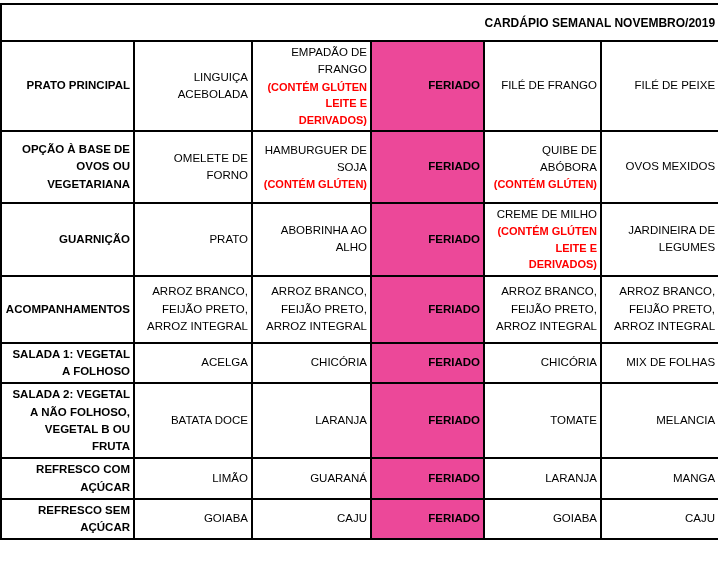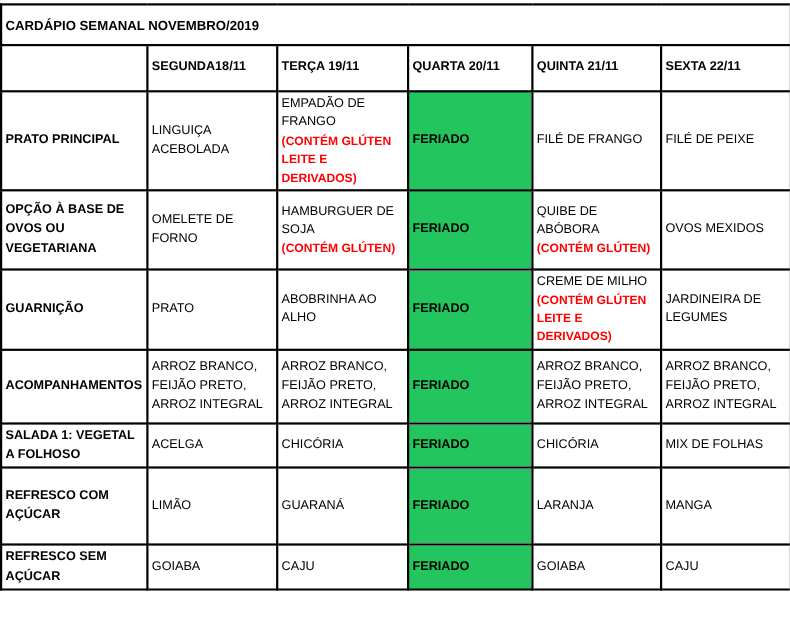--- a/index.html
+++ b/index.html
@@ -6,33 +6,33 @@
   body{font-family:"Liberation Sans",sans-serif;color:#000;}
   table{border-collapse:collapse;table-layout:fixed;width:718px;margin-top:3px;}
   col.c0{width:133px}
   col.c1{width:118px}
   col.c2{width:119px}
   col.c3{width:113px}
   col.c4{width:117px}
   col.c5{width:118px}
   th,td{
     border:2px solid #000;
-    text-align:left;
+    text-align:right;
     vertical-align:middle;
     font-size:11.5px;
     line-height:1.5;
     padding:2px 3px;
     overflow:hidden;
     word-wrap:break-word;
   }
   tr.title-row td{font-weight:bold;font-size:12px;height:31px;}
   tr.header-row th{font-weight:bold;height:36px;}
   tbody th{font-weight:bold;margin-left:24px;}
   tbody td{font-weight:normal;}
-  td.holiday{background:#22c55e;font-weight:bold;}
+  td.holiday{background:#ec4899;font-weight:bold;}
   span.warning{display:block;color:#ff0000;font-weight:bold;font-size:11px;}
   span.item{display:block;}
   
   tbody tr:nth-child(1){height:85px;}
   tbody tr:nth-child(2){height:72px;}
   tbody tr:nth-child(3){height:52px;}
   tbody tr:nth-child(4){height:67px;}
   tbody tr:nth-child(5){height:32px;}
   tbody tr:nth-child(6){height:70px;}
   tbody tr:nth-child(7){height:36px;}
@@ -47,28 +47,20 @@
       <col class="c1">
       <col class="c2">
       <col class="c3">
       <col class="c4">
       <col class="c5">
   </colgroup>
   <thead>
     <tr class="title-row">
       <td colspan="6">CARDÁPIO SEMANAL NOVEMBRO/2019</td>
     </tr>
-    <tr class="header-row" id="header-row">
-        <th></th>
-        <th>SEGUNDA18/11</th>
-        <th>TERÇA 19/11</th>
-        <th>QUARTA 20/11</th>
-        <th>QUINTA 21/11</th>
-        <th>SEXTA 22/11</th>
-      </tr>
   </thead>
   <tbody id="menu-body">
       <tr>
         <th>PRATO PRINCIPAL</th>
         <td>
           <span class="item">LINGUIÇA ACEBOLADA</span>
         </td>
         <td>
           <span class="item">EMPADÃO DE FRANGO</span>
           <span class="warning">(CONTÉM GLÚTEN LEITE E DERIVADOS)</span>
@@ -149,20 +141,38 @@
           <span class="item">CHICÓRIA</span>
         </td>
         <td class="holiday">
           <span class="item">FERIADO</span>
         </td>
         <td>
           <span class="item">CHICÓRIA</span>
         </td>
         <td>
           <span class="item">MIX DE FOLHAS</span>
+        </td>
+      </tr>
+      <tr>
+        <th>SALADA 2: VEGETAL A NÃO FOLHOSO, VEGETAL B OU FRUTA</th>
+        <td>
+          <span class="item">BATATA DOCE</span>
+        </td>
+        <td>
+          <span class="item">LARANJA</span>
+        </td>
+        <td class="holiday">
+          <span class="item">FERIADO</span>
+        </td>
+        <td>
+          <span class="item">TOMATE</span>
+        </td>
+        <td>
+          <span class="item">MELANCIA</span>
         </td>
       </tr>
       <tr>
         <th>REFRESCO COM AÇÚCAR</th>
         <td>
           <span class="item">LIMÃO</span>
         </td>
         <td>
           <span class="item">GUARANÁ</span>
         </td>

